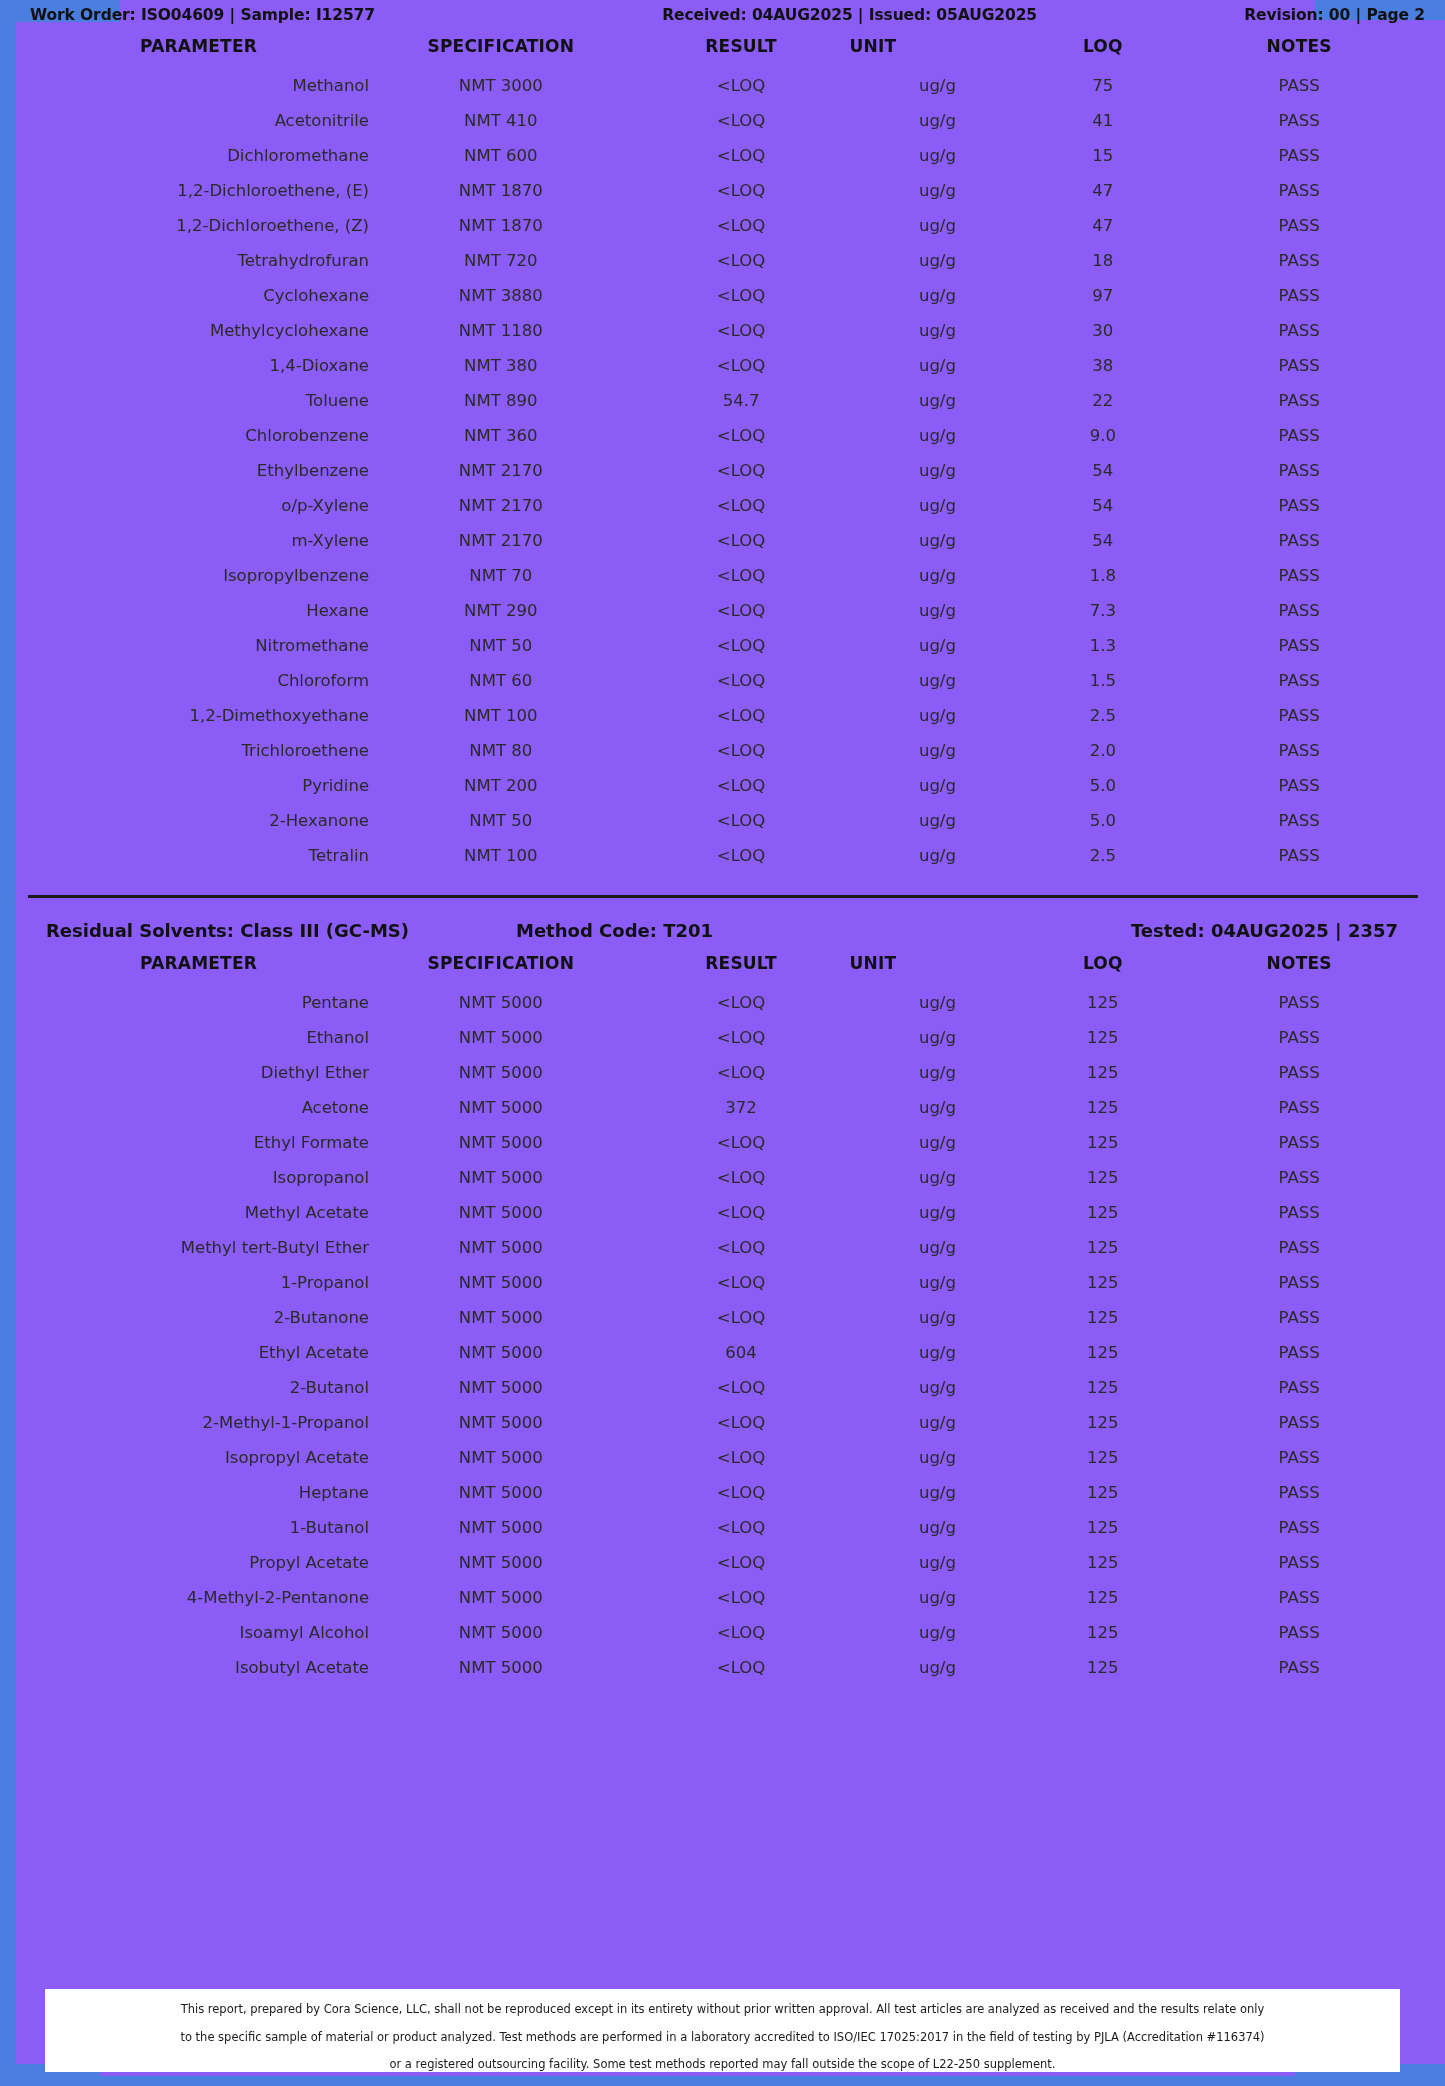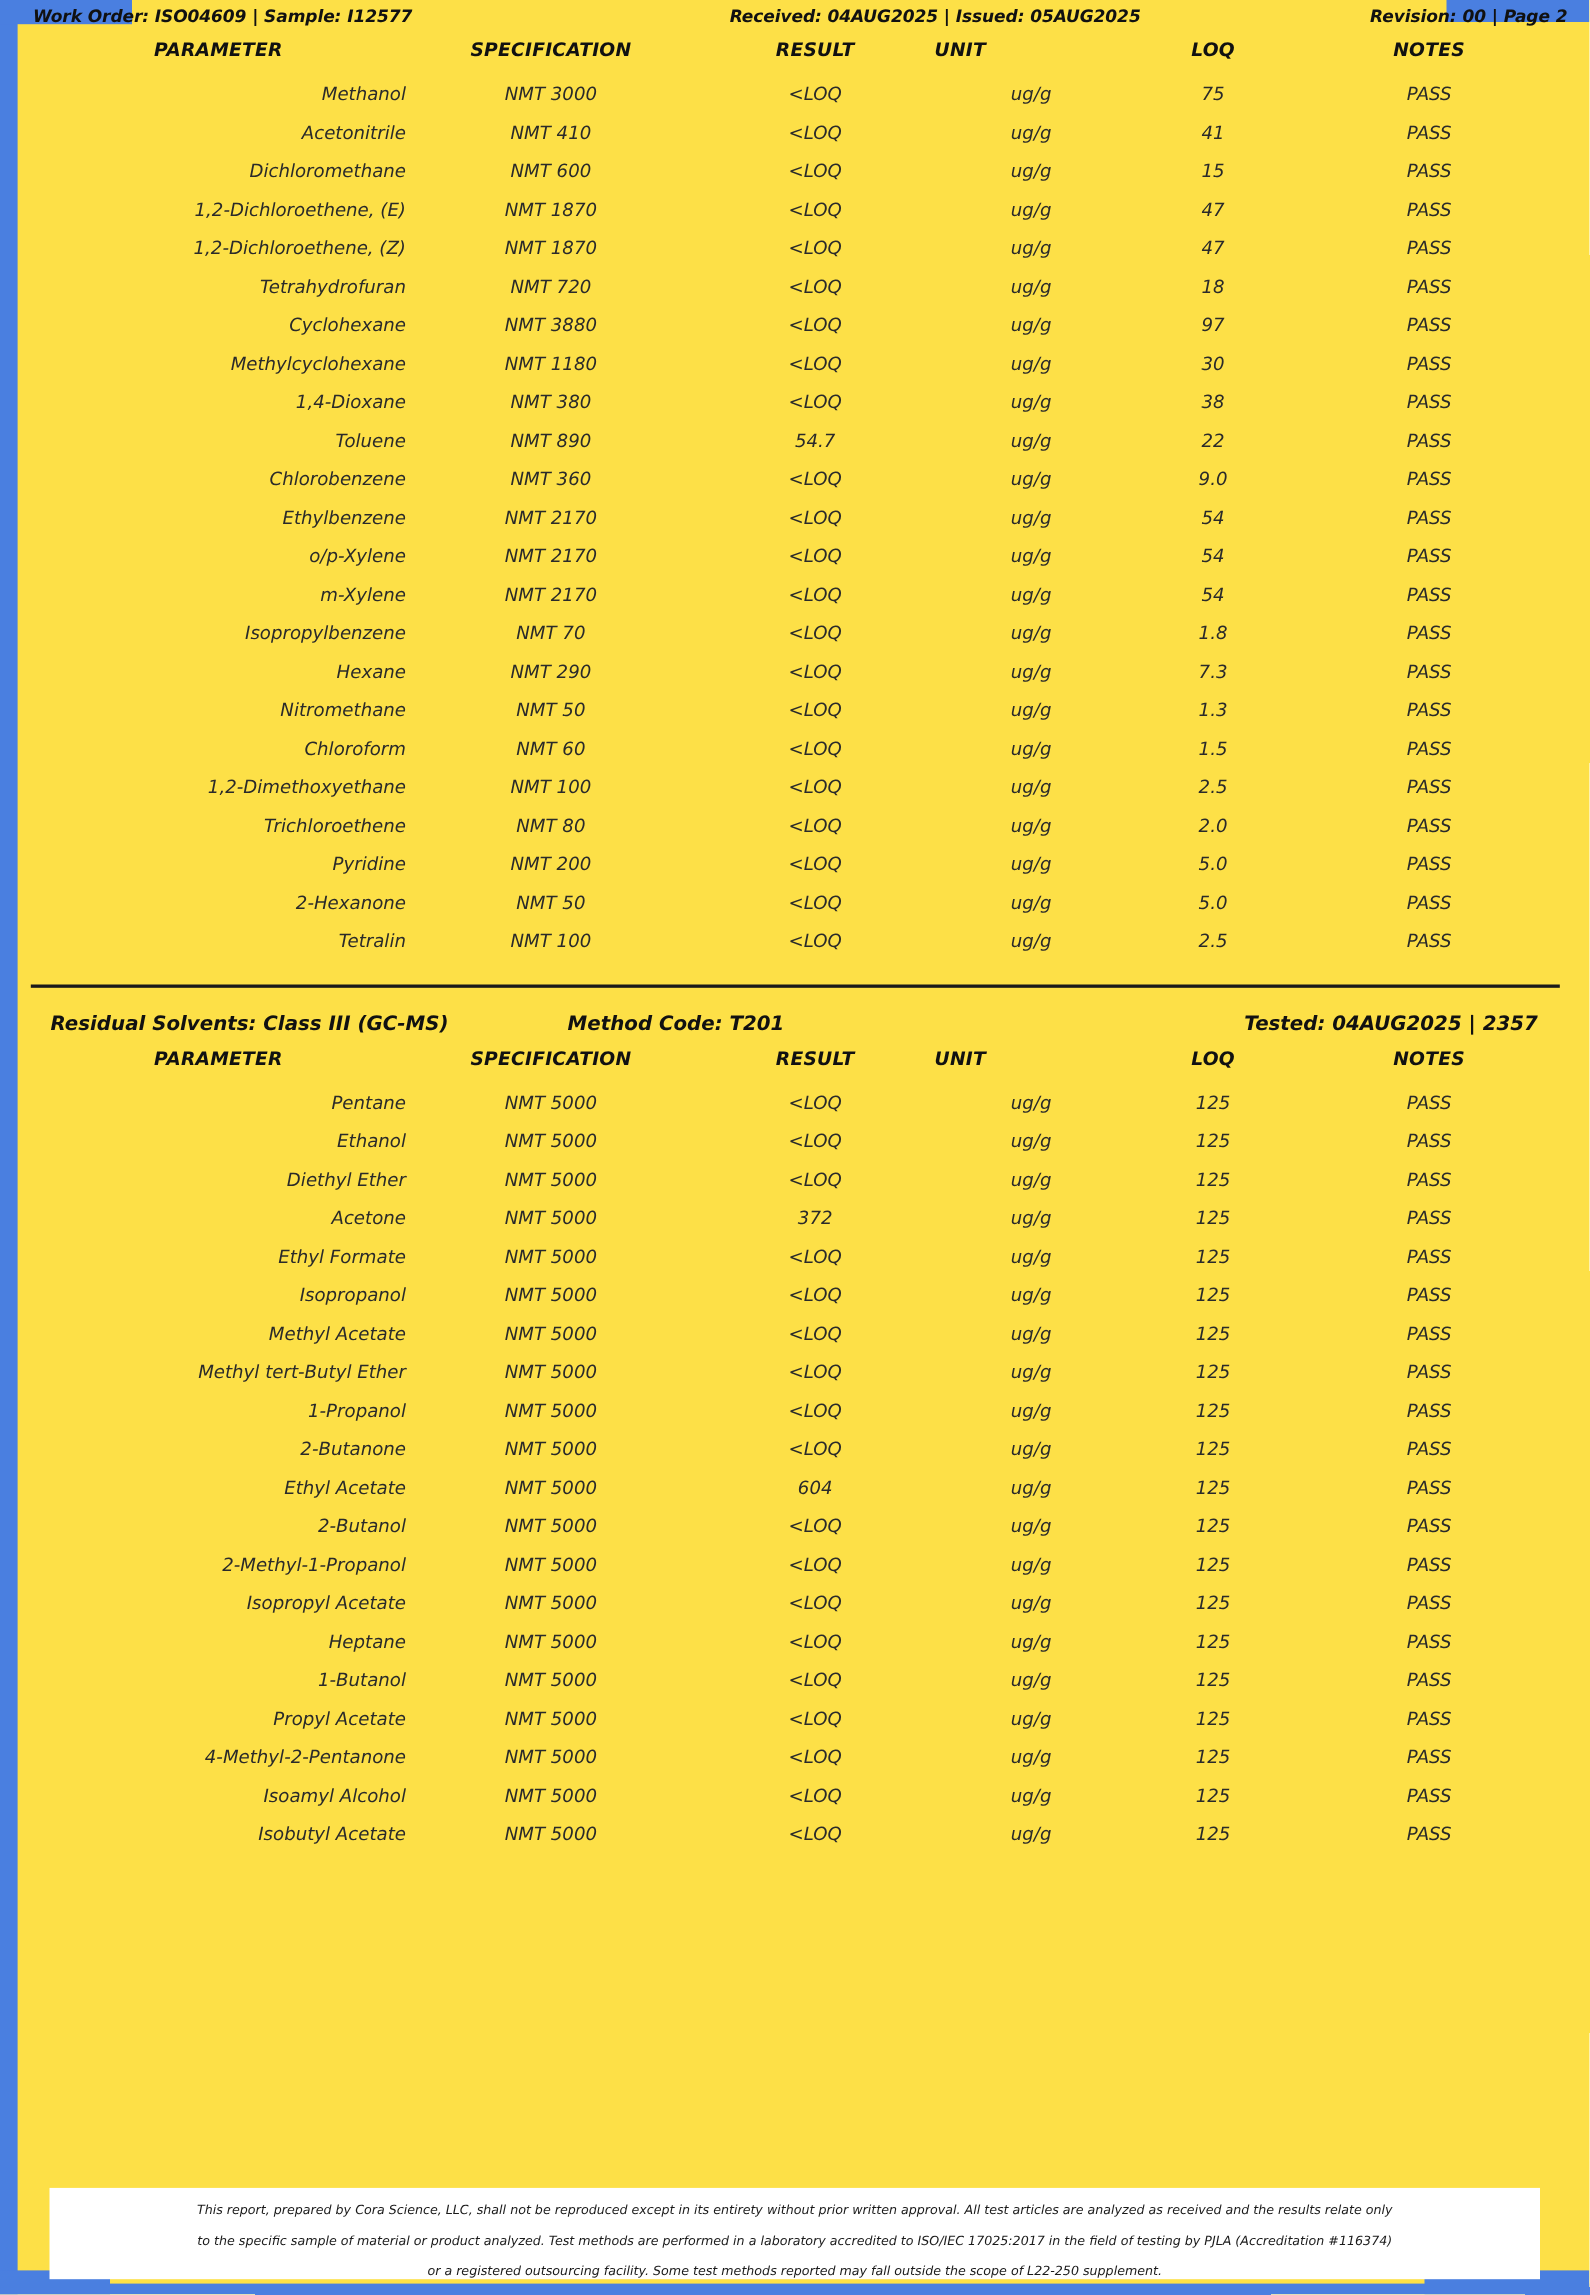--- a/index.html
+++ b/index.html
@@ -8,24 +8,23 @@
     background: #ffffff;
   }
   body {
     font-family: "DejaVu Sans", "Liberation Sans", sans-serif;
     color: #1c1c1c;
   }
   #page {
     position: relative;
     width: 1445px;
     height: 2086px;
-    background: #fde047;
+    background: #8b5cf6;
     overflow: hidden;
     box-sizing: border-box;
-    font-style: italic;
   }
 
   
   .bar {
     position: absolute;
     background: #4a7fe0;
   }
   .bar-left-vert   { left: 0;    top: 0;     width: 16px;  height: 2086px; }
   .bar-top-left    { left: 0;    top: 0;     width: 120px; height: 22px; }
   .bar-top-right   { right: 0;   top: 0;     width: 130px; height: 20px; }

